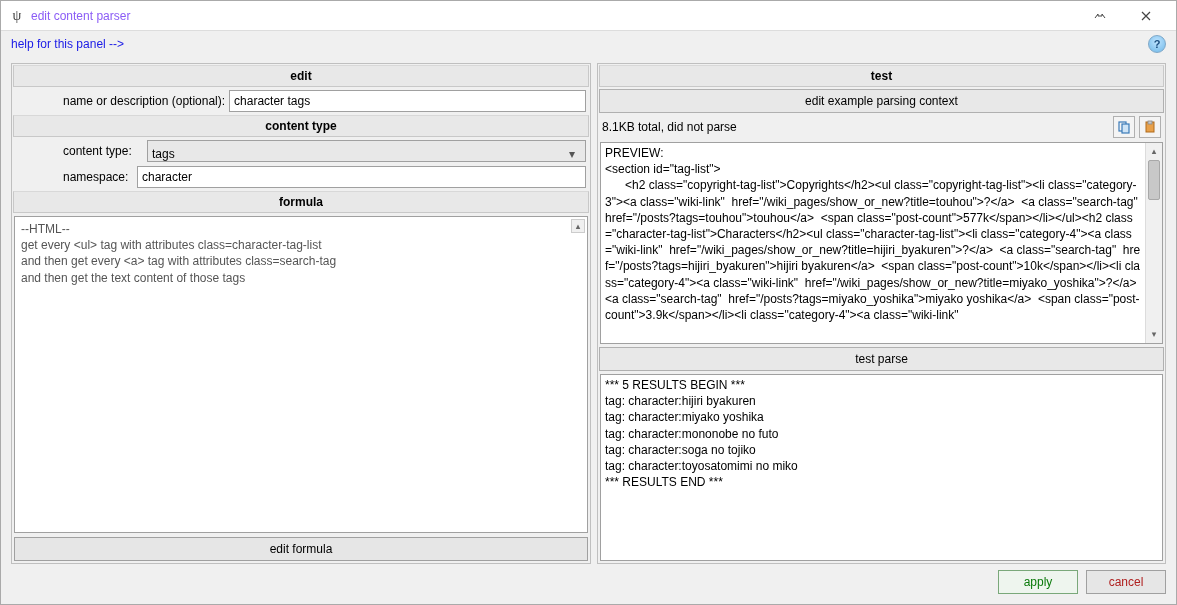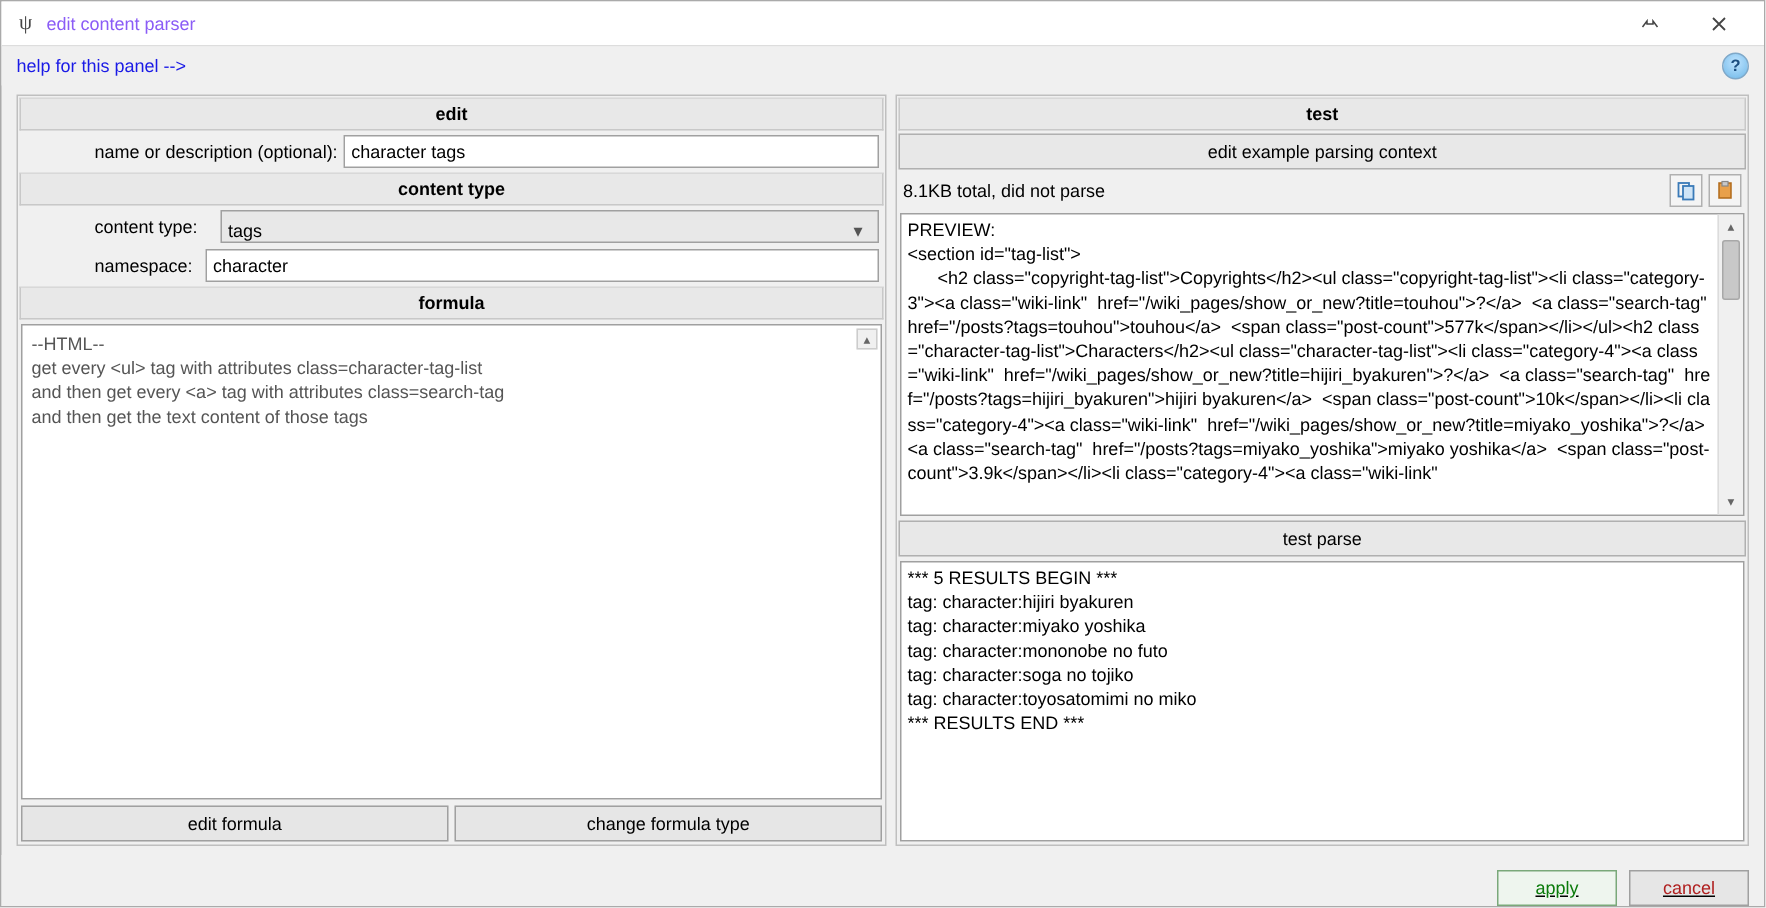--- a/index.html
+++ b/index.html
@@ -39,21 +39,21 @@
 .iconbtn { width: 22px; height: 22px; border: 1px solid #b0b0b0; background: #f4f4f4; display: flex; align-items: center; justify-content: center; }
 .iconbtn svg { width: 14px; height: 14px; }
 .textbox { margin: 2px; border: 1px solid #a0a0a0; background: #fff; font-family: inherit; font-size: 12px; line-height: 1.35; position: relative; overflow: hidden; display: flex; }
 .textbox .inner { flex: 1; padding: 2px 4px; overflow: hidden; }
 .textbox.preview { height: 202px; }
 .textbox.results { flex: 1; min-height: 170px; }
 .vscroll { width: 17px; background: #f0f0f0; border-left: 1px solid #dcdcdc; display: flex; flex-direction: column; }
 .vscroll .arr { height: 17px; display: flex; align-items: center; justify-content: center; color: #666; font-size: 9px; }
 .vscroll .track { flex: 1; background: #f0f0f0; position: relative; }
 .vscroll .thumb { position: absolute; left: 2px; right: 2px; top: 0; height: 40px; background: #c8c8c8; border: 1px solid #a8a8a8; border-radius: 2px; }
-.footer { height: 34px; display: flex; align-items: flex-end; justify-content: flex-end; padding: 0 10px; gap: 8px; background: #f0f0f0; text-decoration: underline; }
+.footer { height: 34px; display: flex; align-items: flex-start; justify-content: flex-end; padding: 0 10px; gap: 8px; background: #f0f0f0; }
 .footer .btn { flex: 0 0 80px; height: 24px; }
 .footer .apply { color: #0a7a0a; border: 1px solid #7aa87a; background: #eef5ee; }
 .footer .cancel { color: #b02020; }
 .pre-line { white-space: pre-wrap; word-break: break-all; }
 </style>
 </head>
 <body>
 
 <div class="window">
 
@@ -102,21 +102,20 @@
       <div class="section-header">formula</div>
       <div class="formula-area">
         <div class="scroll-up">▴</div>
         <div class="line">--HTML--</div>
         <div class="line">get every &lt;ul&gt; tag with attributes class=character-tag-list</div>
         <div class="line">and then get every &lt;a&gt; tag with attributes class=search-tag</div>
         <div class="line">and then get the text content of those tags</div>
       </div>
       <div class="btn-row">
         <div class="btn wide">edit formula</div>
-        <div class="btn wide">change formula type</div>
       </div>
     </div>
 
     <div class="col">
       <div class="section-header">test</div>
       <div class="right-top-btn">edit example parsing context</div>
       <div class="statusrow">
         <span class="t">8.1KB total, did not parse</span>
         <div class="iconbtn">
           <svg viewBox="0 0 14 14">

